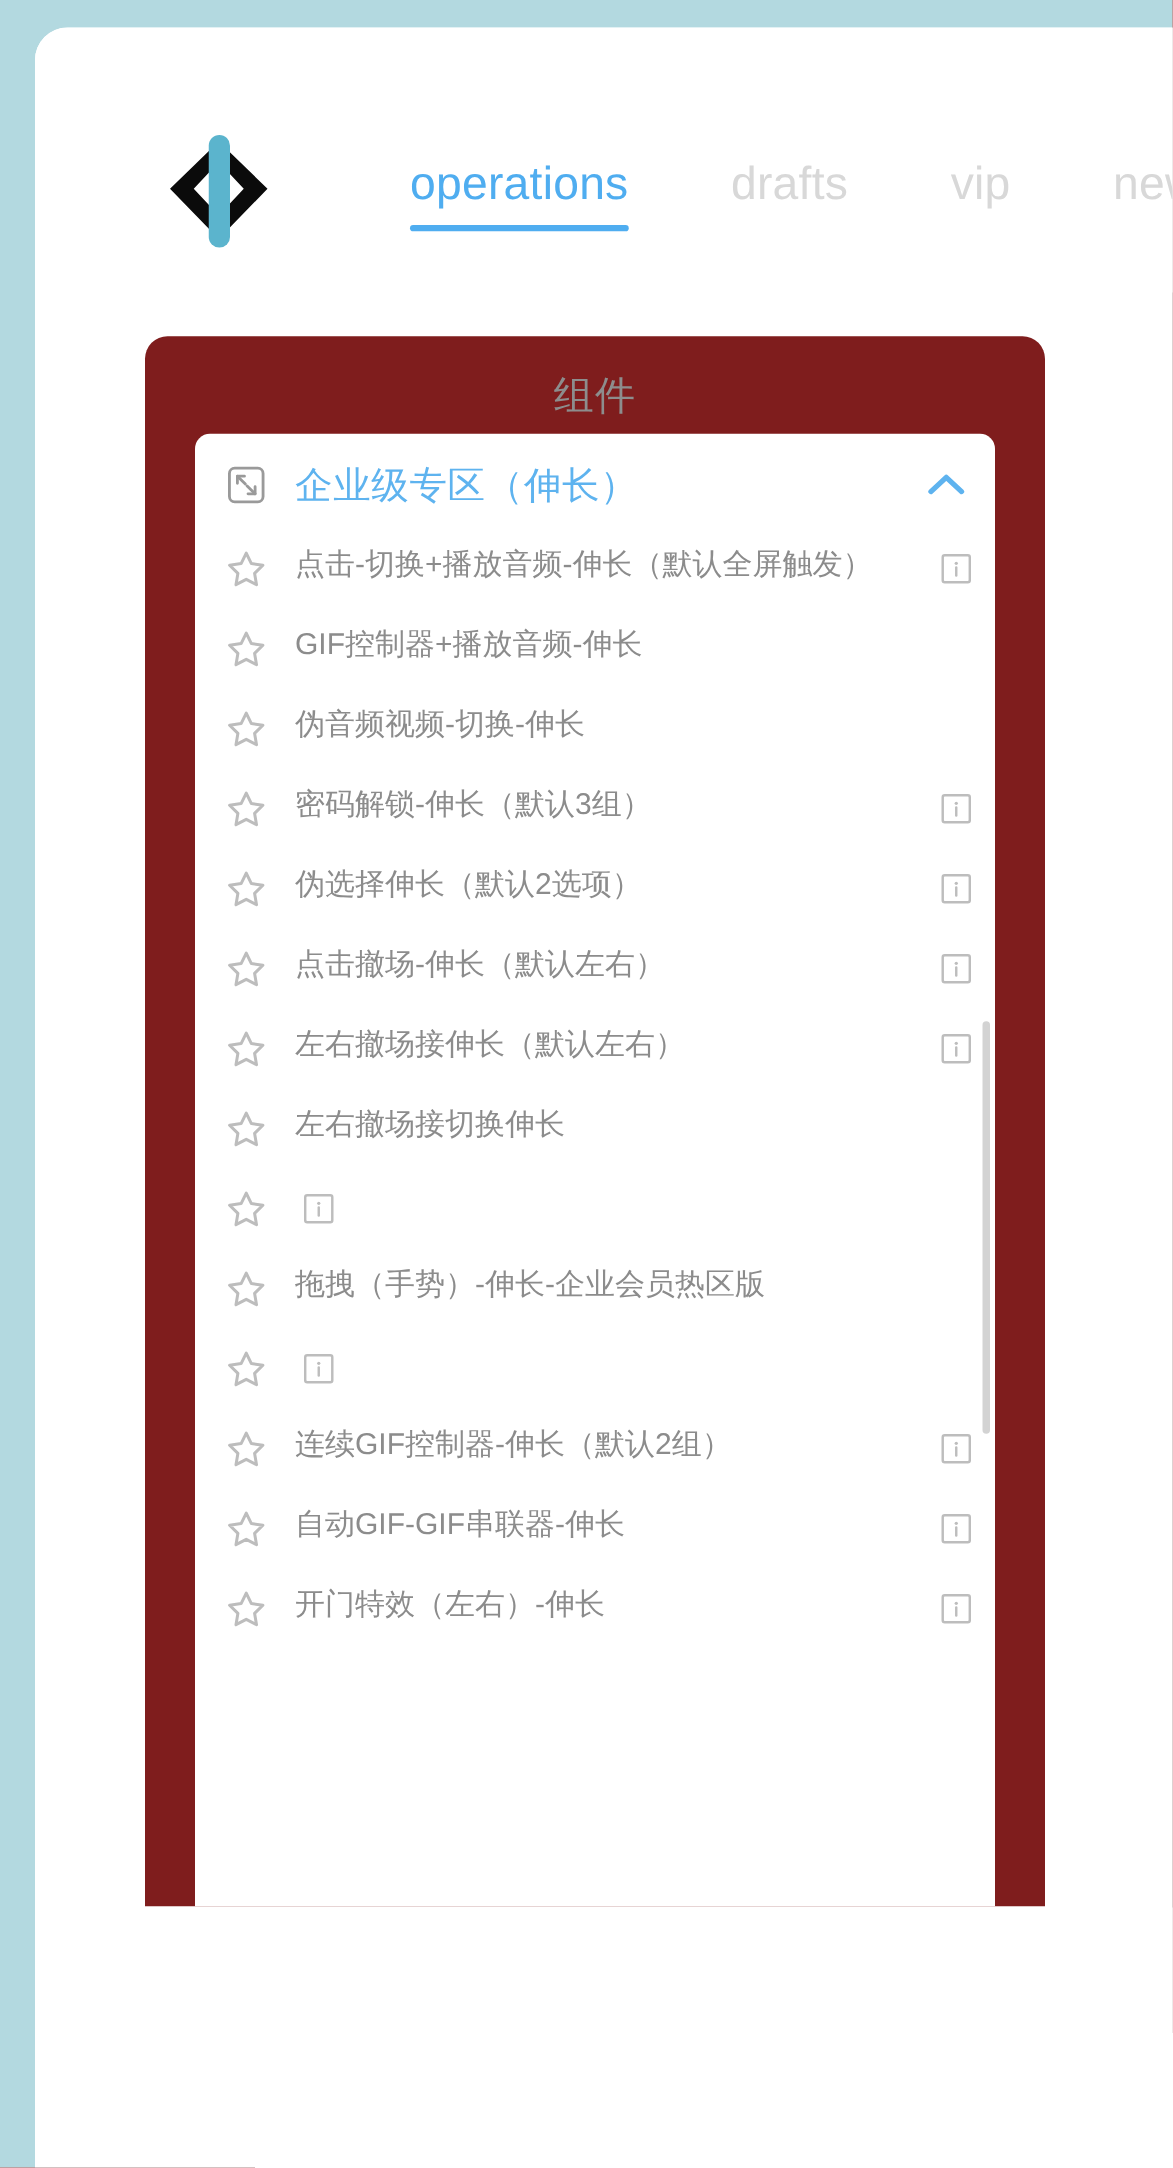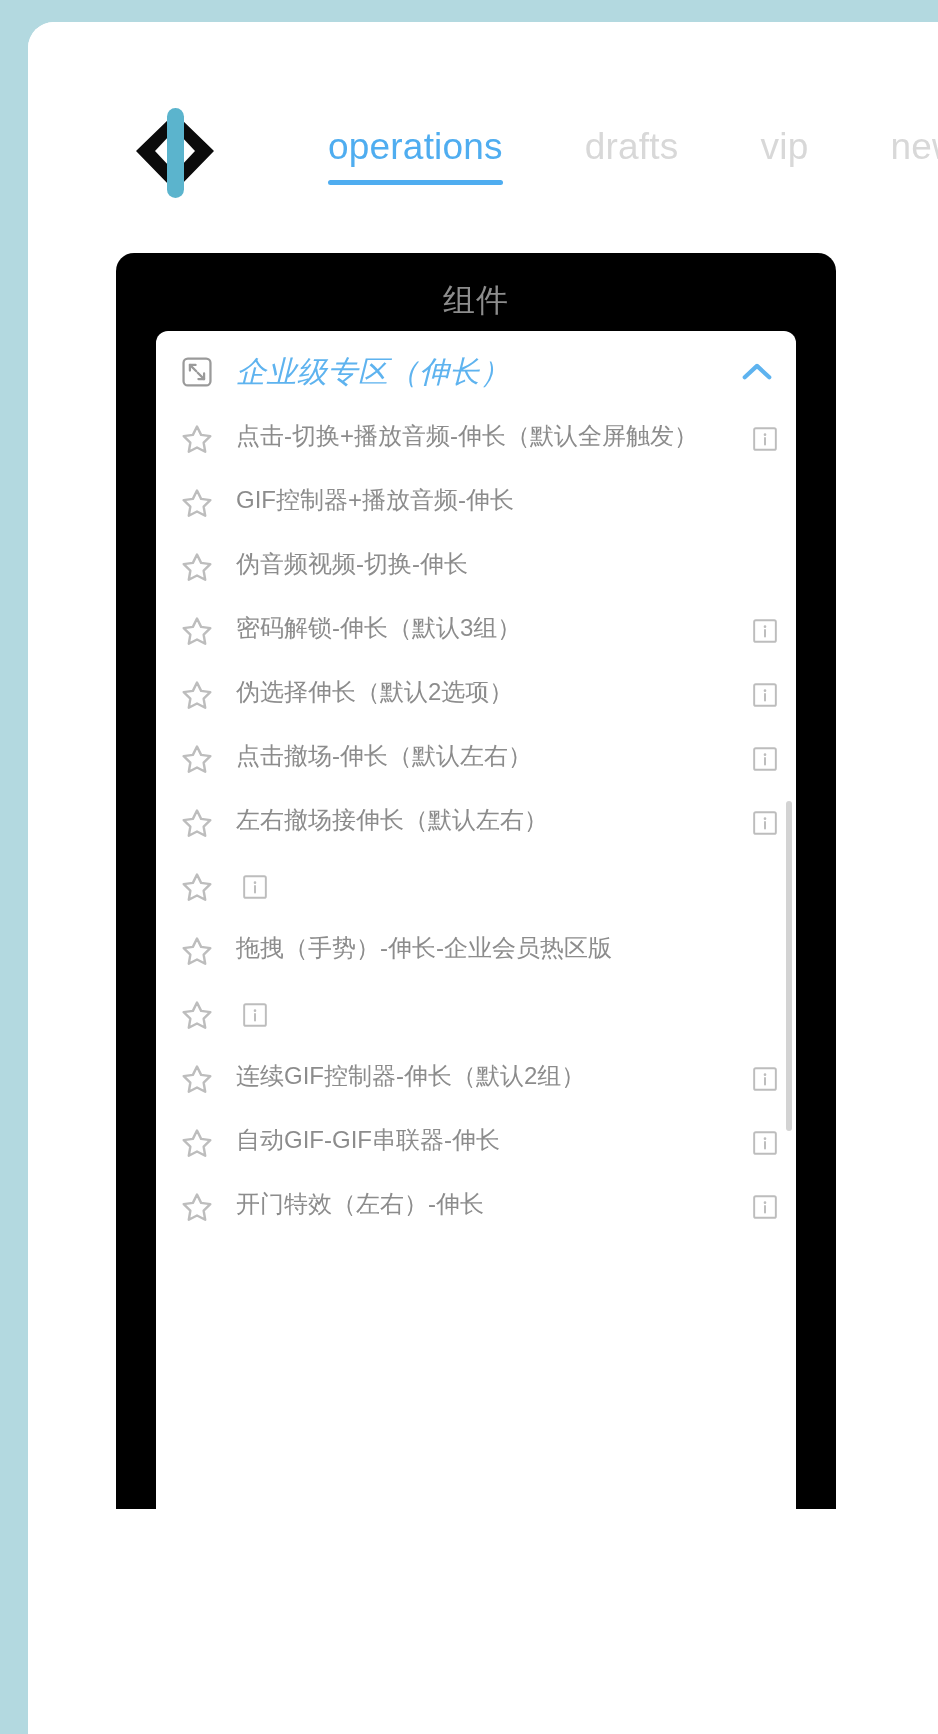--- a/index.html
+++ b/index.html
@@ -86,24 +86,24 @@
     bottom: -20px;
     height: 5px;
     background: #4fadf0;
     border-radius: 3px;
   }
 
   
   #panel {
     position: absolute;
     left: 88px;
-    top: 231px;
+    top: 247px;
     width: 720px;
     height: 1256px;
-    background: #000000;
+    background: #7f1d1d;
     border-radius: 18px 18px 0 0;
   }
 
   #panel-title {
     text-align: center;
     font-size: 32px;
     color: #8d8d8d;
     padding-top: 28px;
     line-height: 1.2;
     letter-spacing: 1px;
@@ -140,21 +140,20 @@
     flex: 0 0 34px;
     margin-right: 22px;
     margin-left: 4px;
   }
   .section-header .sec-label {
     font-size: 30px;
     color: #5eb3ef;
     letter-spacing: 0.5px;
     flex: 1 1 auto;
     white-space: nowrap;
-    font-style: italic;
   }
   .section-header .chev {
     width: 42px; height: 42px;
     flex: 0 0 42px;
   }
 
   
   .row {
     display: flex;
     align-items: flex-start;
@@ -338,20 +337,27 @@
               <span class="info"><svg viewBox="0 0 24 24" width="26" height="26" fill="none" stroke="#bdbdbd" stroke-width="1.8">
                   <rect x="2" y="2" width="20" height="20" rx="1.5"></rect>
                   <line x1="12" y1="8" x2="12" y2="8" stroke-linecap="round" stroke-width="2.4"></line>
                   <line x1="12" y1="11" x2="12" y2="17" stroke-linecap="round"></line>
                 </svg></span>
             </div>
             <div class="row">
               <span class="star"><svg viewBox="0 0 24 24" width="34" height="34" fill="none" stroke="#bdbdbd" stroke-width="1.7" stroke-linejoin="round" stroke-linecap="round">
                   <path d="M12 3.2 L14.9 9.1 L21.4 10.0 L16.7 14.6 L17.8 21.0 L12 18.0 L6.2 21.0 L7.3 14.6 L2.6 10.0 L9.1 9.1 Z"></path>
                 </svg></span>
+              <span class="label">左右撤场接切换伸长</span>
+              <span class="info-spacer"></span>
+            </div>
+            <div class="row">
+              <span class="star"><svg viewBox="0 0 24 24" width="34" height="34" fill="none" stroke="#bdbdbd" stroke-width="1.7" stroke-linejoin="round" stroke-linecap="round">
+                  <path d="M12 3.2 L14.9 9.1 L21.4 10.0 L16.7 14.6 L17.8 21.0 L12 18.0 L6.2 21.0 L7.3 14.6 L2.6 10.0 L9.1 9.1 Z"></path>
+                </svg></span>
               <span class="info"><svg viewBox="0 0 24 24" width="26" height="26" fill="none" stroke="#bdbdbd" stroke-width="1.8">
                   <rect x="2" y="2" width="20" height="20" rx="1.5"></rect>
                   <line x1="12" y1="8" x2="12" y2="8" stroke-linecap="round" stroke-width="2.4"></line>
                   <line x1="12" y1="11" x2="12" y2="17" stroke-linecap="round"></line>
                 </svg></span>
             </div>
             <div class="row">
               <span class="star"><svg viewBox="0 0 24 24" width="34" height="34" fill="none" stroke="#bdbdbd" stroke-width="1.7" stroke-linejoin="round" stroke-linecap="round">
                   <path d="M12 3.2 L14.9 9.1 L21.4 10.0 L16.7 14.6 L17.8 21.0 L12 18.0 L6.2 21.0 L7.3 14.6 L2.6 10.0 L9.1 9.1 Z"></path>
                 </svg></span>

